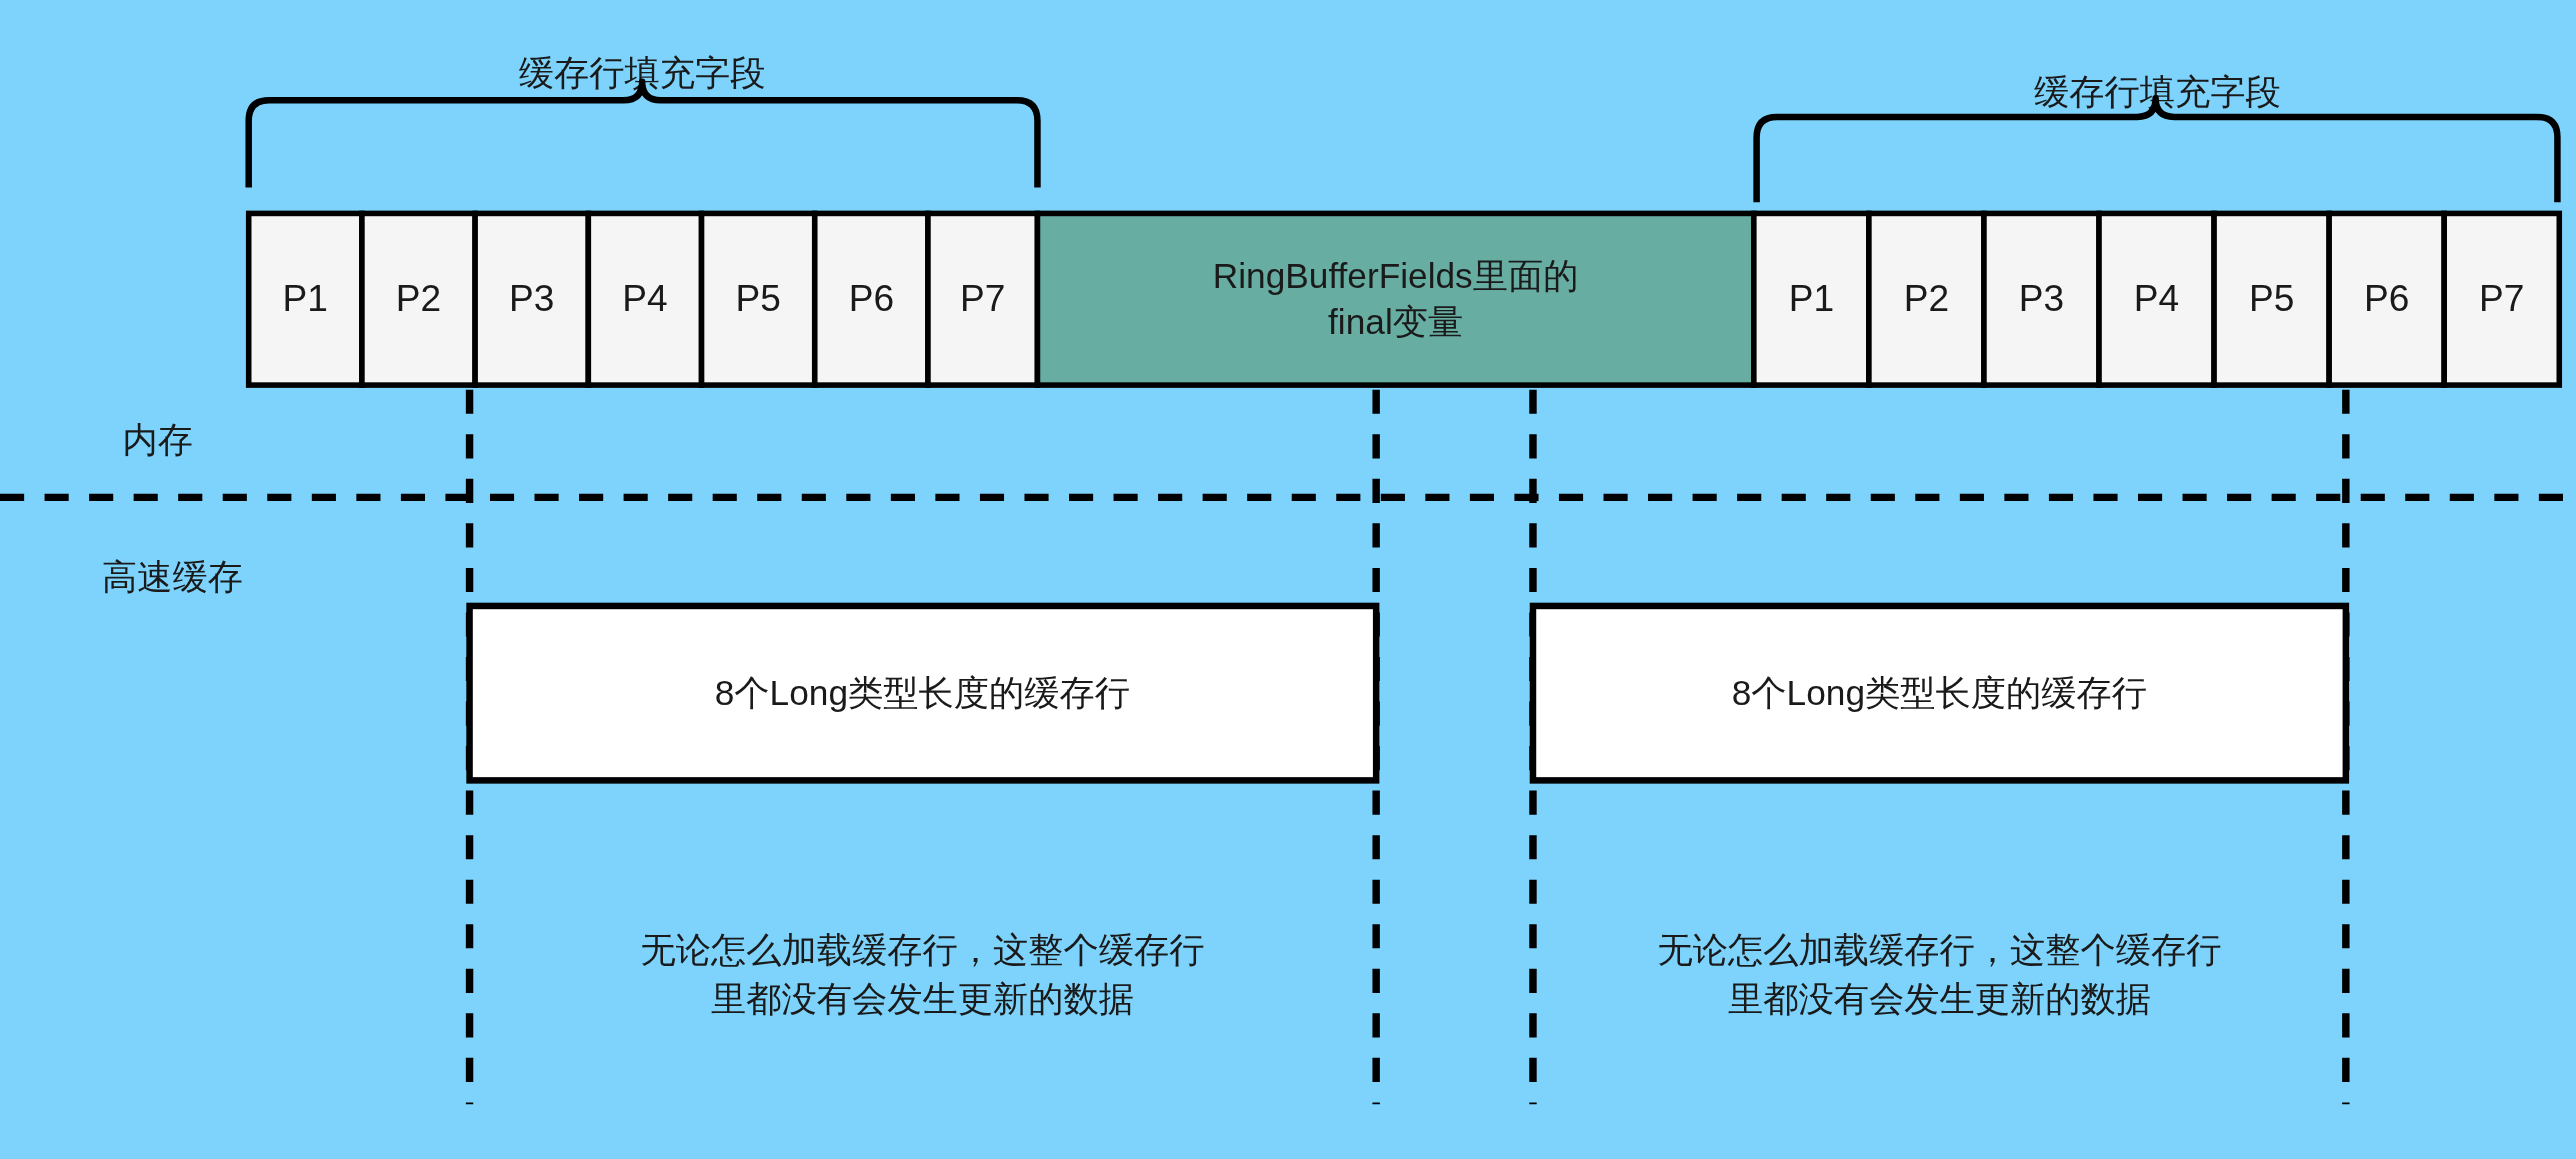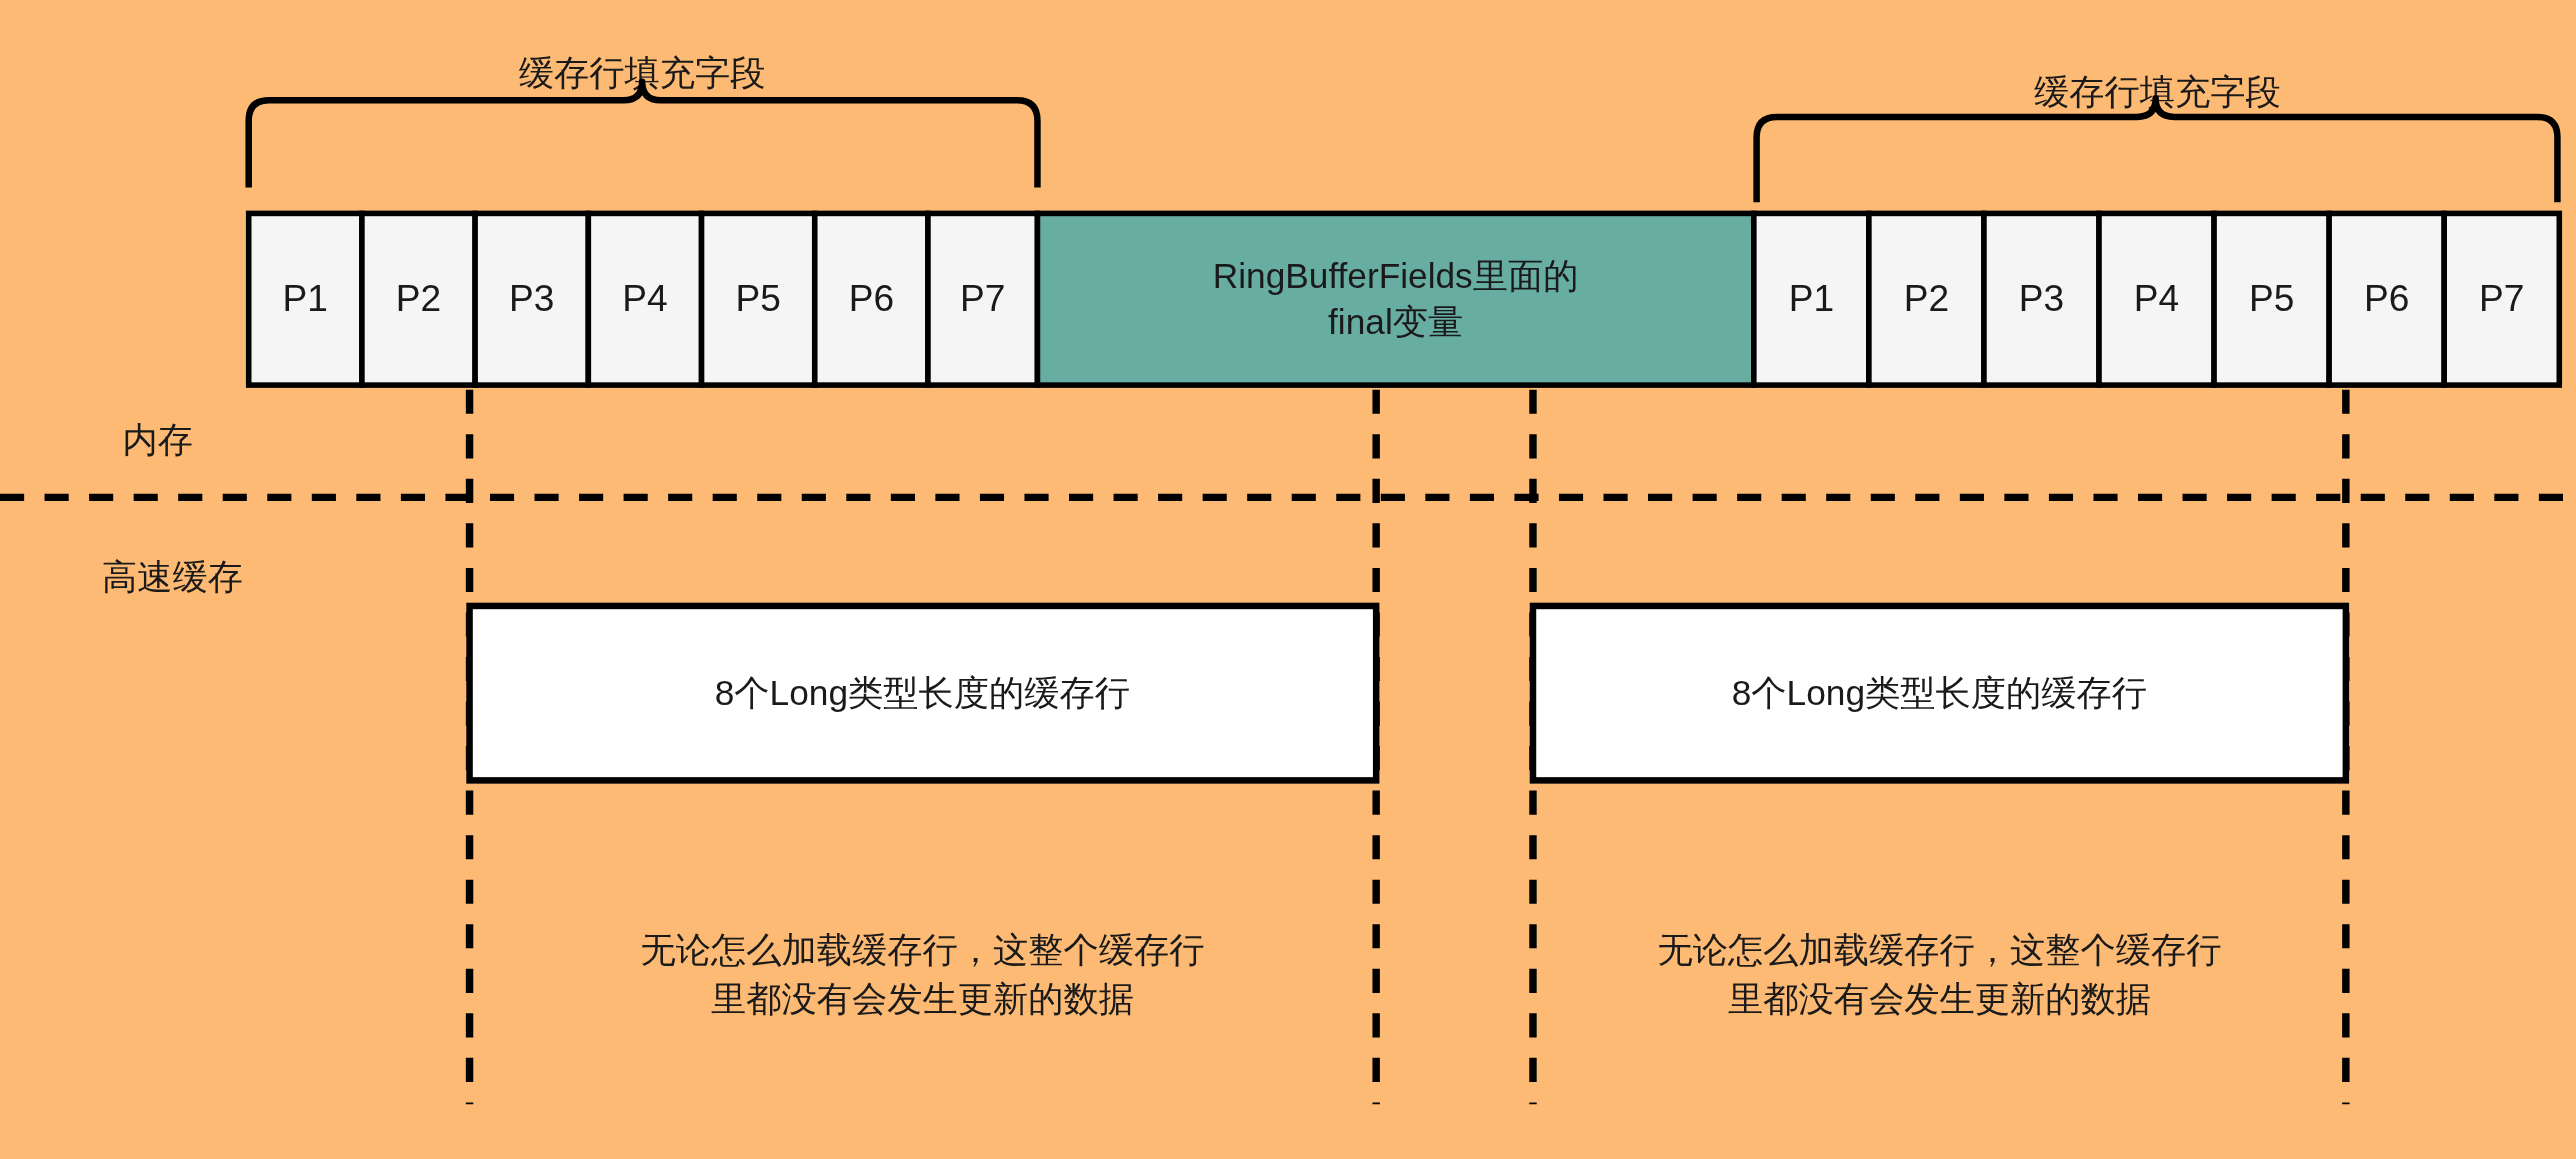--- a/index.html
+++ b/index.html
@@ -11,21 +11,21 @@
   body {
     width: 2576px;
     height: 1159px;
     font-family: "Liberation Sans", "DejaVu Sans", sans-serif;
     overflow: hidden;
   }
   #diagram-root {
     position: relative;
     width: 2576px;
     height: 1159px;
-    background: #fdba74;
+    background: #7dd3fc;
   }
   svg.diagram {
     display: block;
     width: 2576px;
     height: 1159px;
   }
   text {
     font-family: "Liberation Sans", "DejaVu Sans", sans-serif;
     fill: #1a1a1a;
   }

